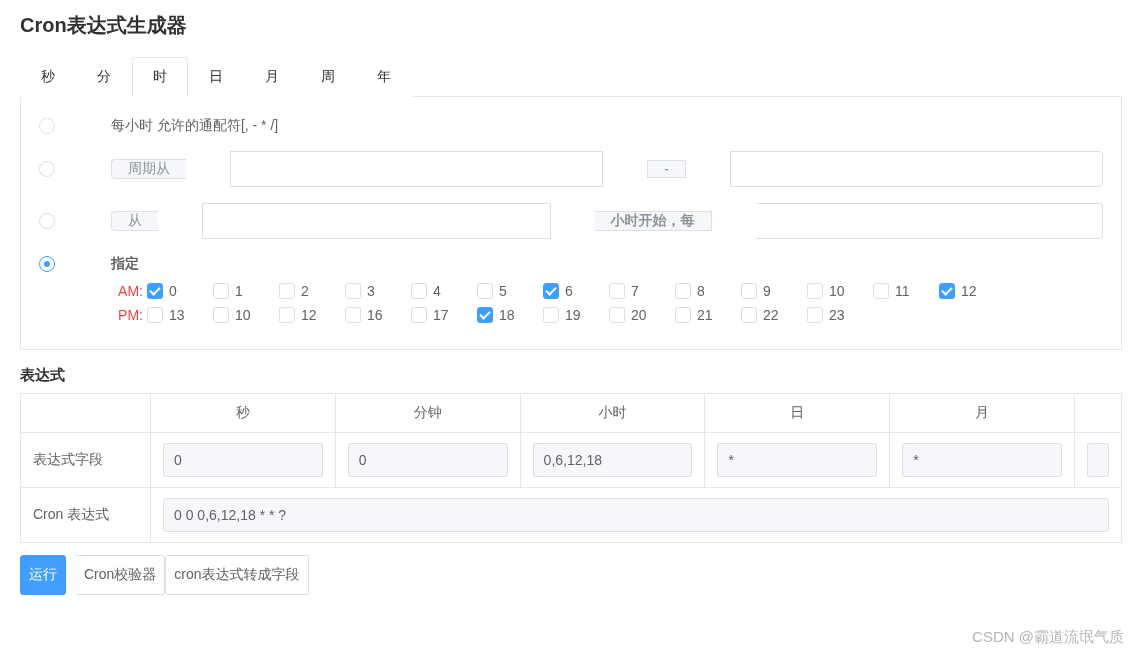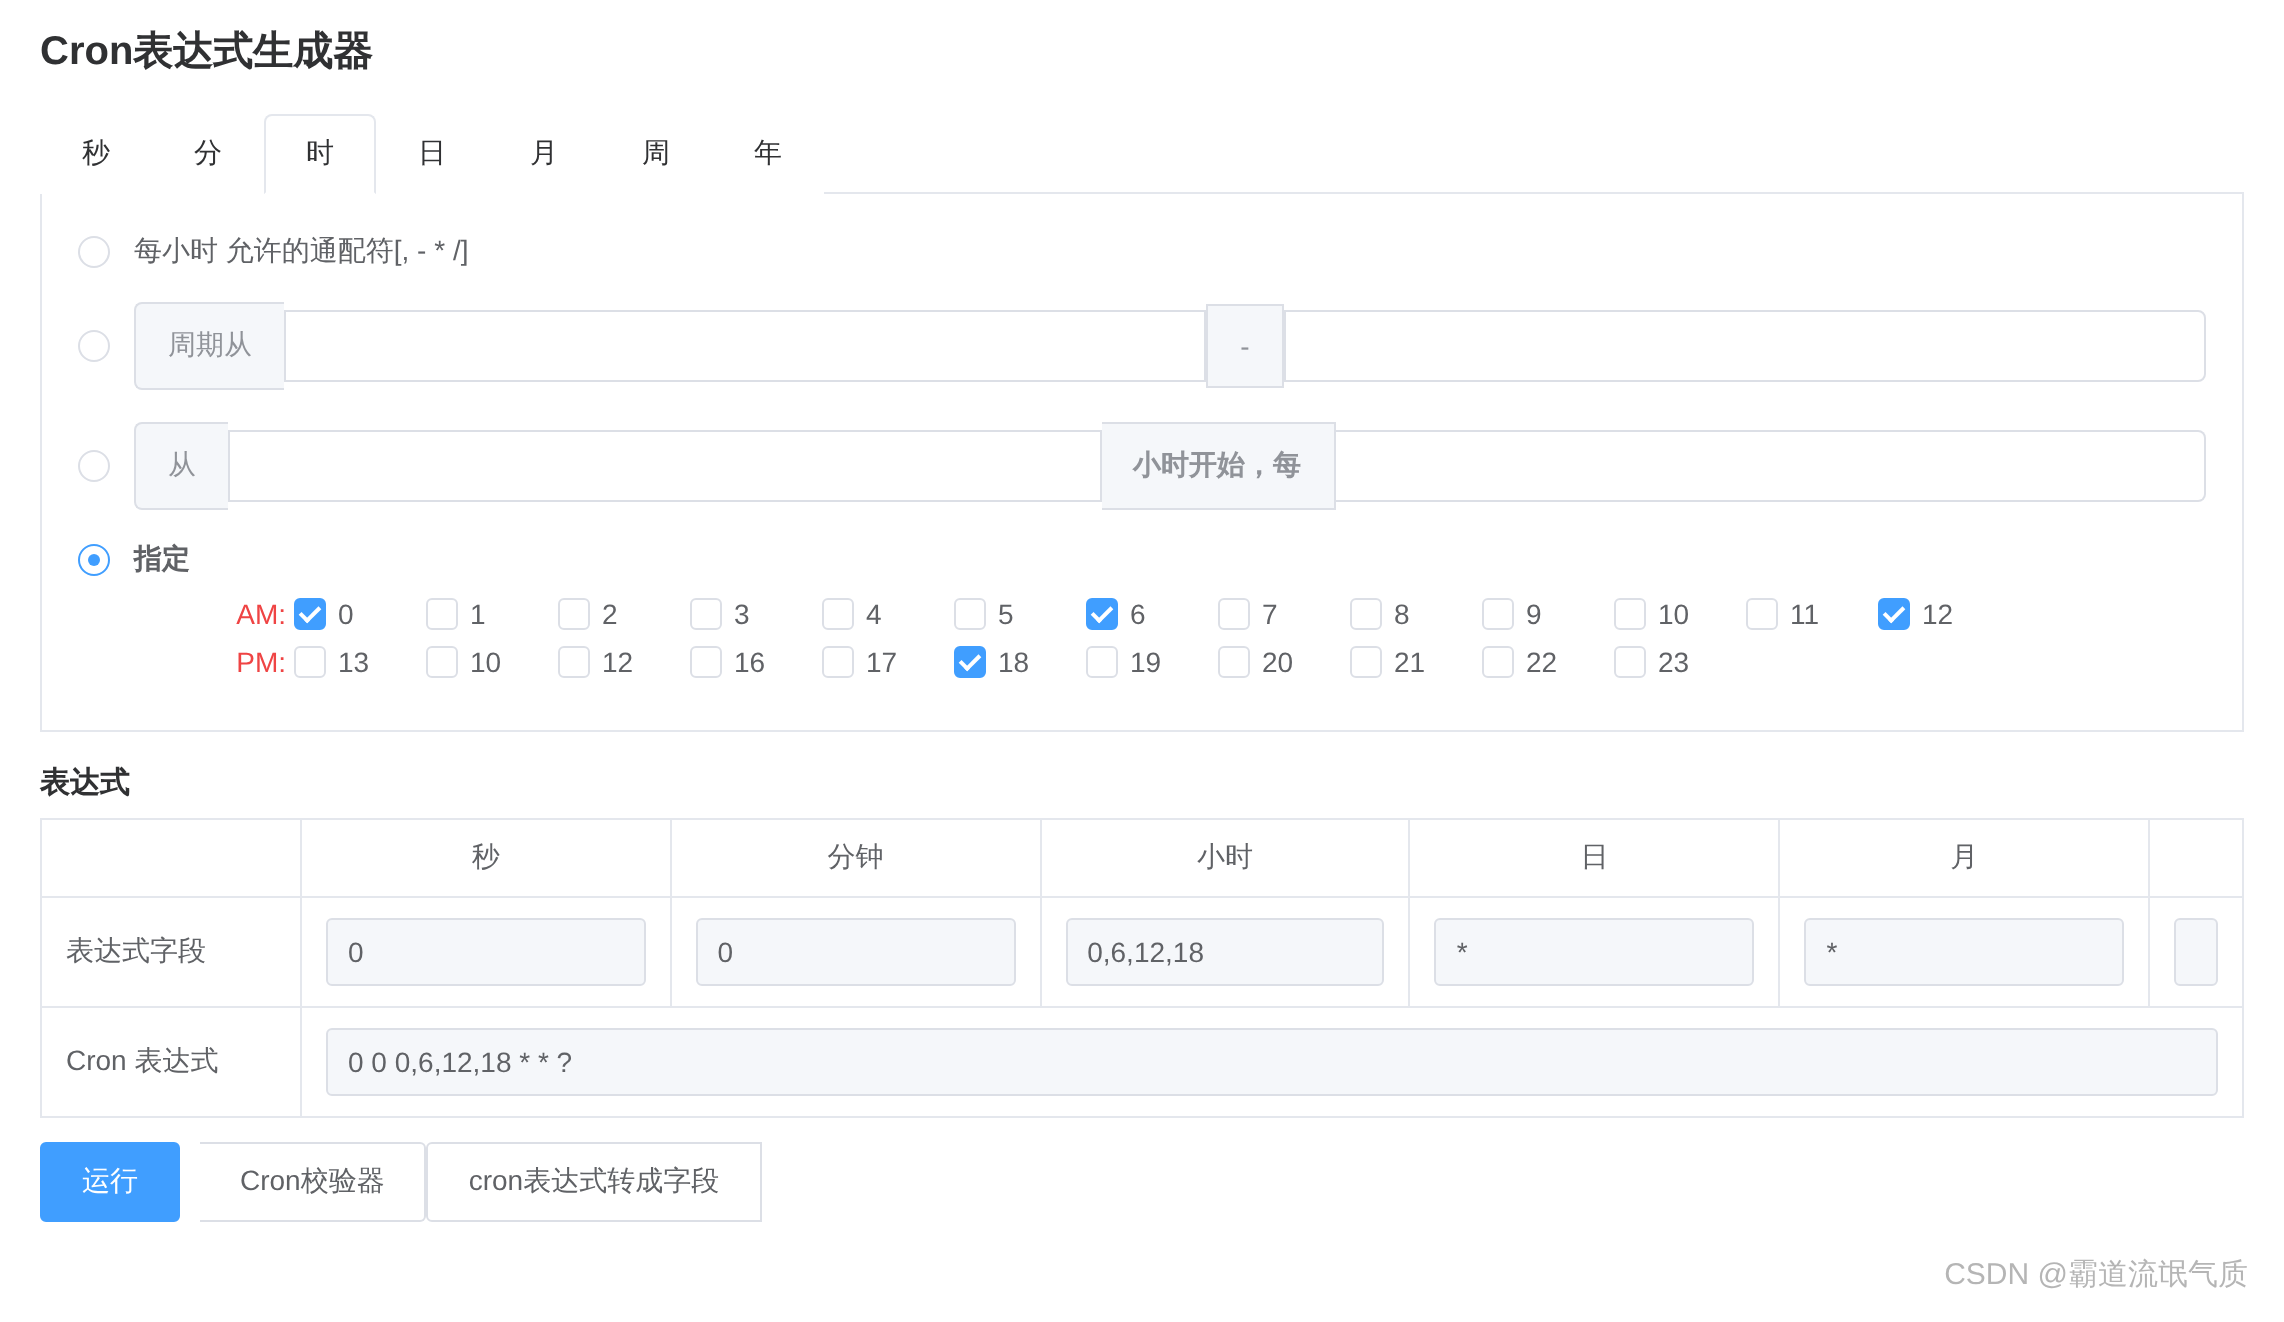--- a/index.html
+++ b/index.html
@@ -2,44 +2,44 @@
 <html><head>
 <meta charset="utf-8">
 <style>
 * { box-sizing: border-box; margin: 0; padding: 0; }
 body { font-family: -apple-system, "Helvetica Neue", Arial, "Microsoft YaHei", sans-serif; font-size: 14px; color: #606266; background: #fff; padding: 0 20px 20px 20px; width: 1142px; }
 .page-title { font-size: 20px; font-weight: 700; color: #303133; padding: 12px 0 10px 0; }
 .tabs { display: flex; border-bottom: 1px solid #e4e7ed; margin-top: 8px; }
 .tab { padding: 10px 20px; cursor: pointer; color: #303133; border: 1px solid transparent; margin-bottom: -1px; background: #fff; }
 .tab.active { border: 1px solid #e4e7ed; border-bottom: 1px solid #fff; border-radius: 4px 4px 0 0; }
 .pane { border: 1px solid #e4e7ed; border-top: none; padding: 20px 18px 18px 18px; }
-.row { display: flex; align-items: center; margin-bottom: 16px; }
+.row { display: flex; align-items: center; margin-bottom: 16px; gap: 44px; }
 .radio { appearance: none; width: 16px; height: 16px; border: 1px solid #dcdfe6; border-radius: 50%; margin-right: 12px; position: relative; cursor: pointer; flex-shrink: 0; }
 .radio:checked { border-color: #409eff; }
 .radio:checked::after { content: ""; position: absolute; width: 6px; height: 6px; background: #409eff; border-radius: 50%; top: 4px; left: 4px; }
-.addon { background: #f5f7fa; border: 1px solid #dcdfe6; color: #909399; padding: 12px 16px; font-size: 14px; }
+.addon { background: #f5f7fa; border: 1px solid #dcdfe6; color: #909399; padding: 0 16px; font-size: 14px; }
 .addon.l { border-radius: 4px 0 0 4px; border-right: none; }
 .addon.r { border-left: none; font-weight: bold; }
 .text-input { height: 36px; border: 1px solid #dcdfe6; padding: 0 10px; font-size: 14px; color: #606266; }
 .flex1 { flex: 1; }
 .specify-label { margin-left: 12px; color: #606266; }
 .hours-block { padding-left: 60px; }
 .hour-row { display: flex; align-items: center; margin-bottom: 8px; }
 .rowlab { width: 44px; text-align: right; margin-right: 4px; color: #ef4444; }
 .hchk { display: flex; align-items: center; width: 66px; }
 .cbox { appearance: none; width: 16px; height: 16px; border: 1px solid #dcdfe6; border-radius: 3px; margin-right: 6px; cursor: pointer; position: relative; background: #fff; }
 .cbox:checked { background: #409eff; border-color: #409eff; }
 .cbox:checked::after { content: ""; position: absolute; left: 4px; top: 1px; width: 4px; height: 8px; border: solid #fff; border-width: 0 2px 2px 0; transform: rotate(45deg); }
 .section-title { font-weight: 700; color: #303133; font-size: 15px; margin: 16px 0 8px 0; }
 table.expr { width: 100%; border-collapse: collapse; }
 table.expr th, table.expr td { border: 1px solid #e4e7ed; padding: 10px 12px; font-weight: normal; text-align: center; color: #606266; }
 table.expr td.lbl { text-align: left; width: 130px; }
 .ro { width: 100%; height: 34px; background: #f5f7fa; border: 1px solid #dcdfe6; border-radius: 3px; padding: 0 10px; color: #606266; font-size: 14px; text-align: left; }
 .btnbar { display: flex; gap: 0; margin-top: 12px; }
-.btn { padding: 10px 20px; font-size: 14px; border: 1px solid #dcdfe6; background: #fff; color: #606266; cursor: pointer; }
+.btn { padding: 10px 8px; font-size: 14px; border: 1px solid #dcdfe6; background: #fff; color: #606266; cursor: pointer; }
 .btn.primary { background: #409eff; color: #fff; border-color: #409eff; border-radius: 3px; margin-right: 10px; }
 .btn.mid { border-radius: 3px 0 0 3px; }
 .btn.right { border-radius: 0 3px 3px 0; border-left: none; }
 .watermark { position: fixed; right: 18px; bottom: 14px; color: rgba(120,120,120,0.55); font-size: 15px; pointer-events: none; }
 </style>
 </head>
 <body>
 
 <div class="page-title">Cron表达式生成器</div>
 

